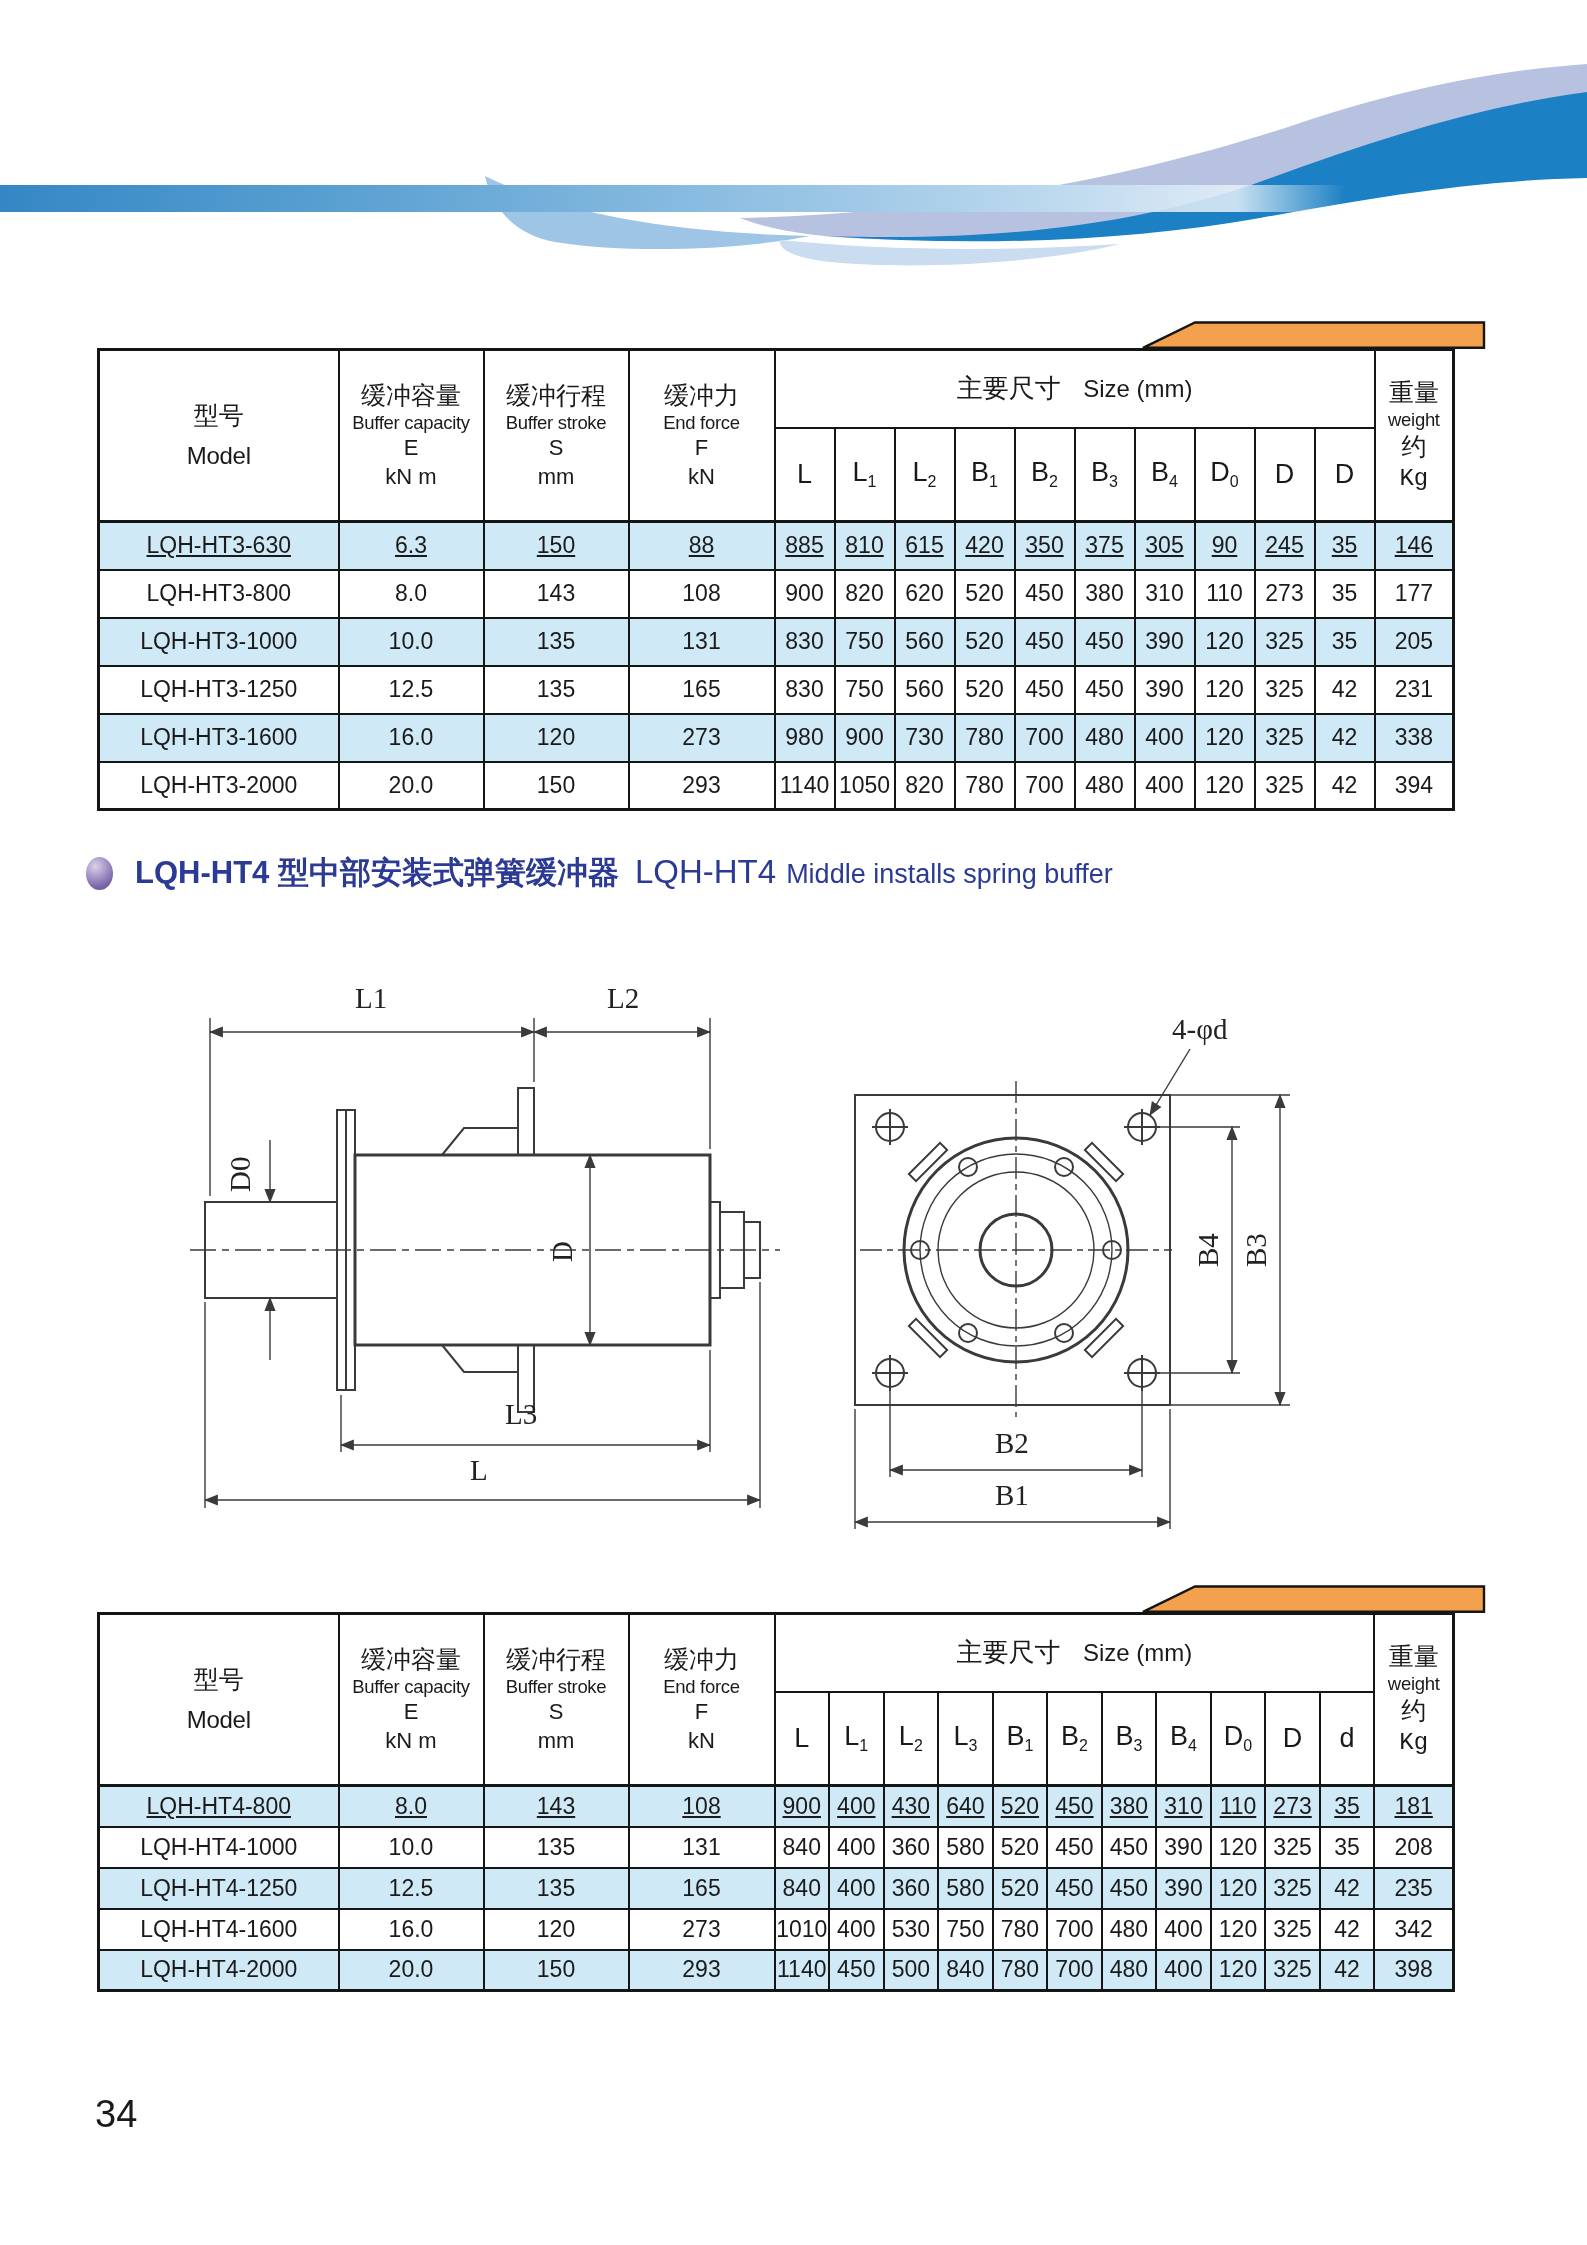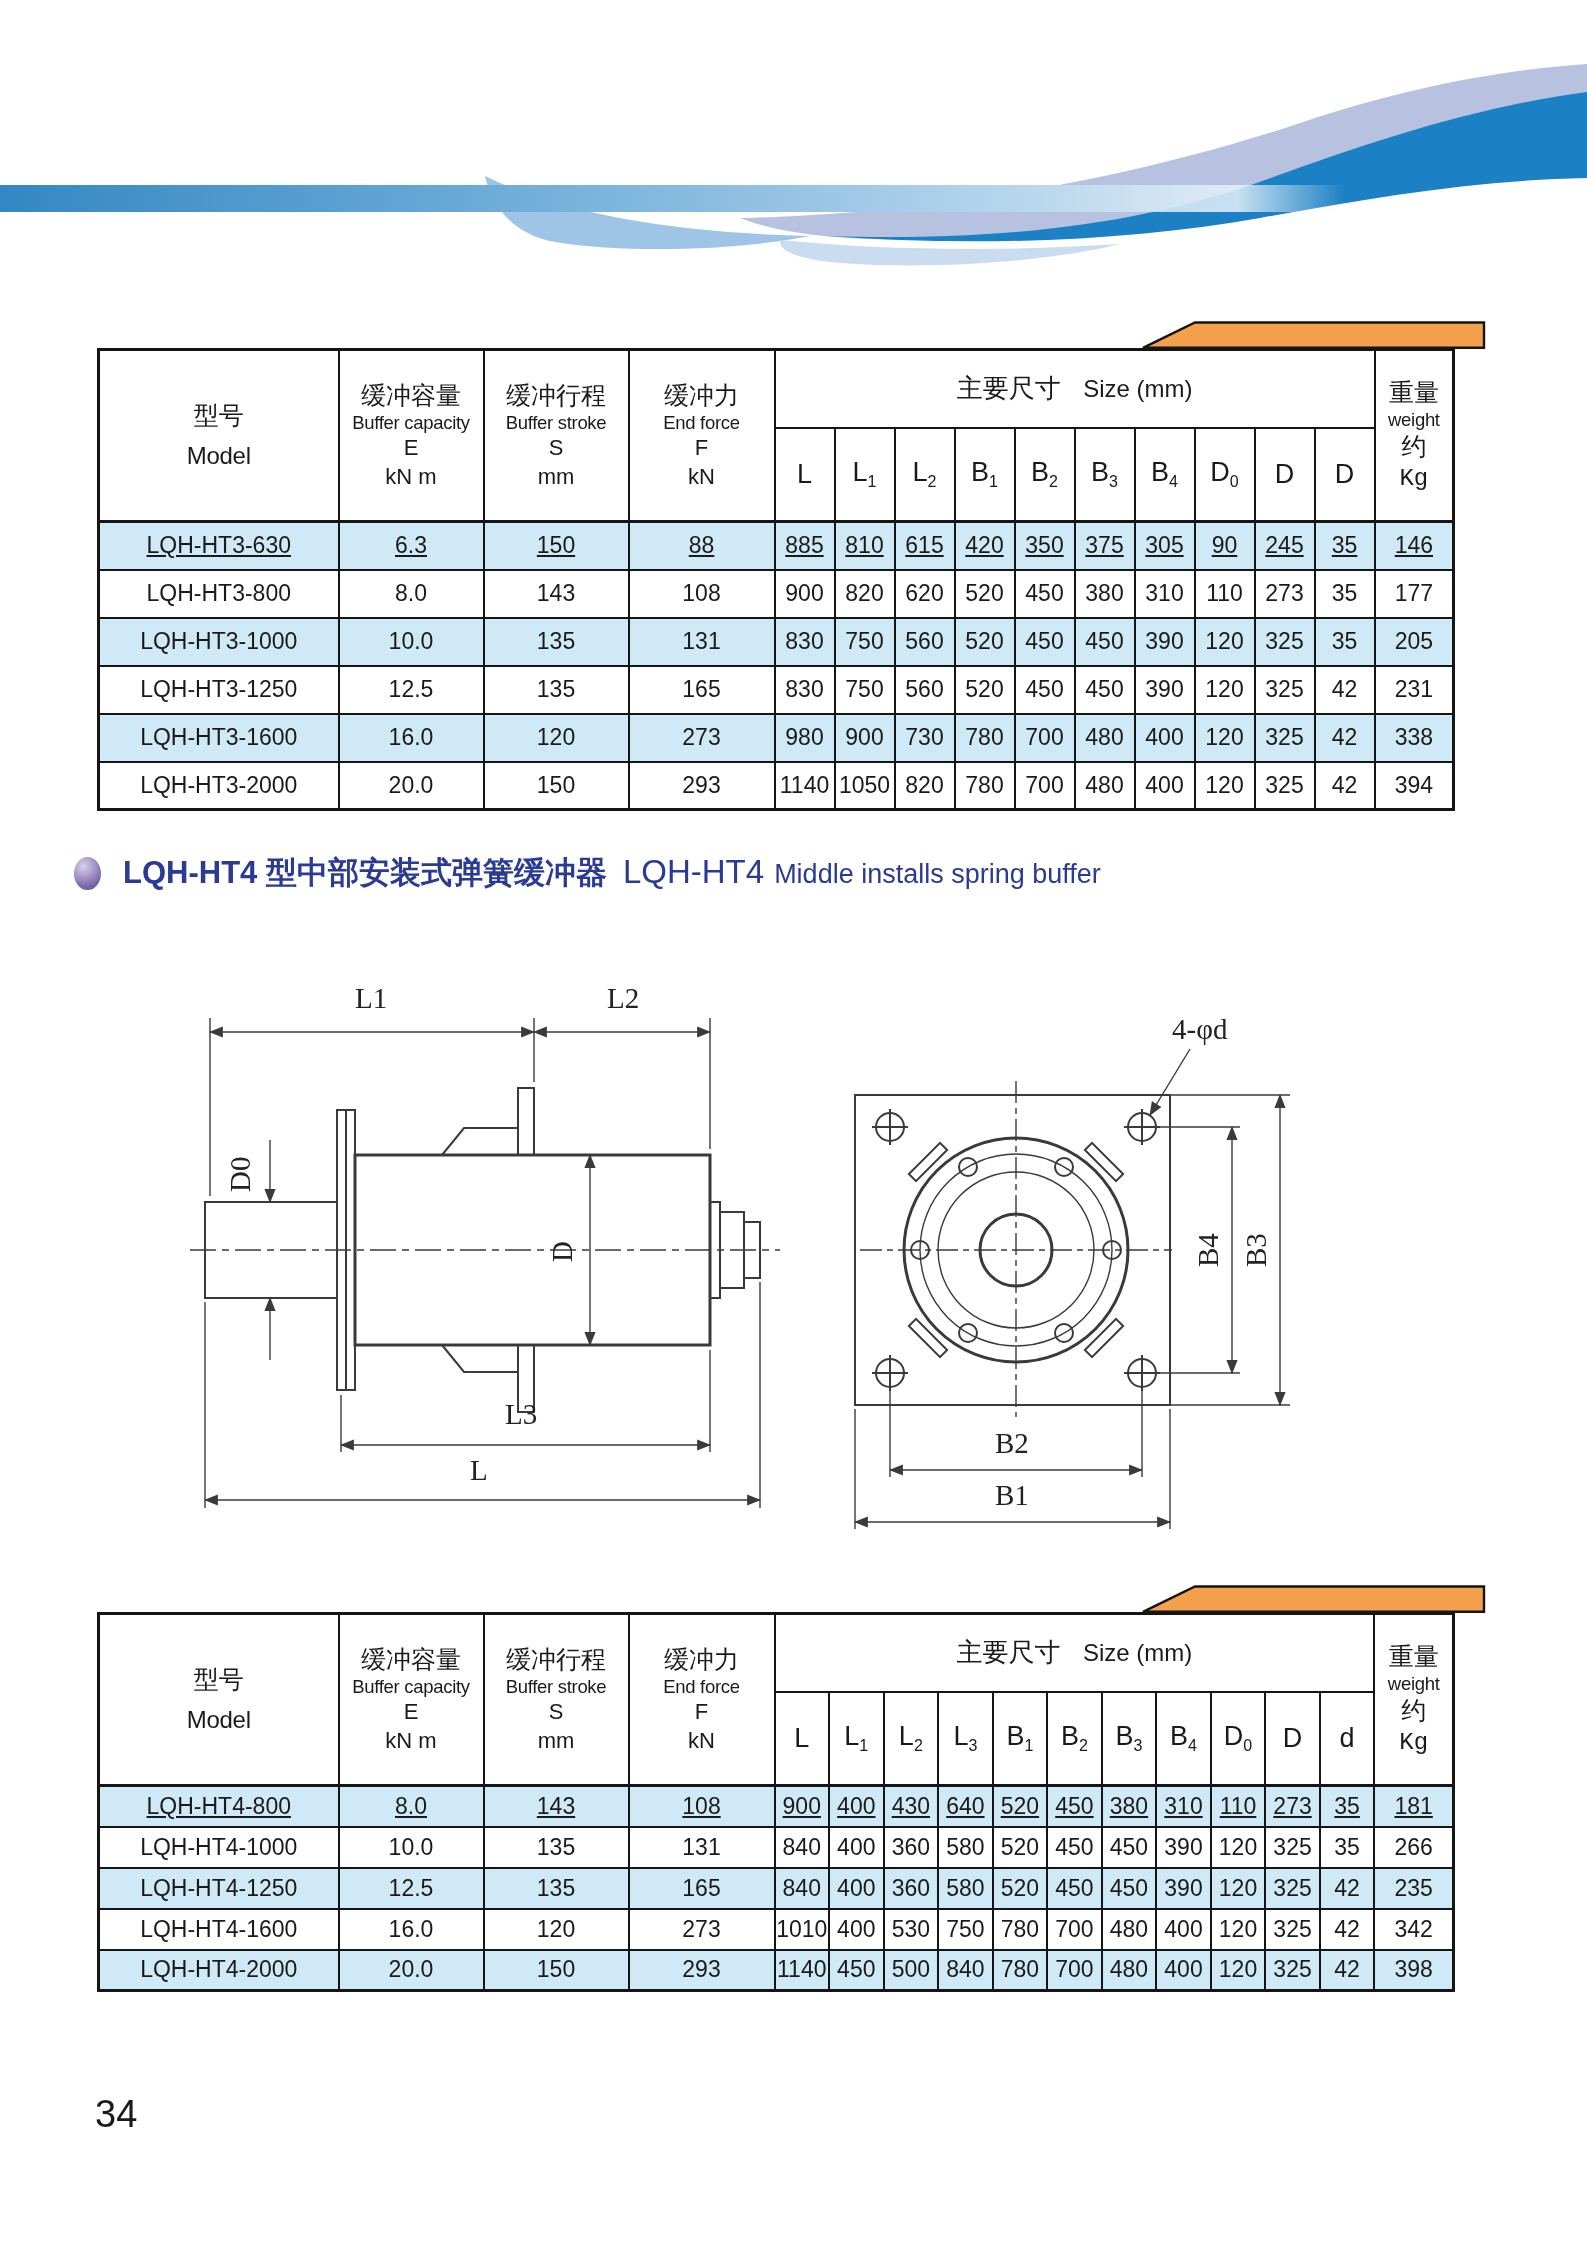--- a/index.html
+++ b/index.html
@@ -7,21 +7,21 @@
         font-family:"Liberation Sans","DejaVu Sans",sans-serif;color:#1a1a1a;}
 
   
   .swoosh-svg{position:absolute;left:440px;top:28px;width:1147px;height:245px;}
   .grad-bar{position:absolute;left:0;top:185px;width:1345px;height:27px;
     background:linear-gradient(90deg,#3487c4 0%,#5ea3d3 28%,#8fbfe2 55%,#bcd9ee 78%,rgba(230,241,249,.85) 92%,rgba(255,255,255,0) 100%);}
   .hdr-title{position:absolute;left:92px;top:126px;font-family:"Liberation Serif","DejaVu Serif",serif;
     font-weight:bold;font-size:44px;letter-spacing:1px;color:#000;white-space:nowrap;}
 
   
-  .section-head{position:absolute;left:74px;top:852px;display:flex;align-items:baseline;white-space:nowrap;}
+  .section-head{position:absolute;left:86px;top:852px;display:flex;align-items:baseline;white-space:nowrap;}
   .bullet{display:inline-block;width:27px;height:33px;border-radius:50%;margin-right:22px;align-self:center;
     background:radial-gradient(circle at 35% 28%,#d8d2e8 0%,#a493c6 40%,#7a67a8 70%,#5c4b90 100%);}
   .sec-zh{font-size:31px;font-weight:bold;color:#2b3a94;margin-right:16px;}
   .sec-model{font-size:33px;color:#2b3a94;margin-right:10px;}
   .sec-en{font-size:27px;color:#2b3a94;text-align:center;}
 
   
   .drawing{position:absolute;}
   .dwg{stroke:#3a3a3a;fill:none;stroke-width:2;}
   .dwg-thick{stroke:#3a3a3a;fill:none;stroke-width:3;}
@@ -468,21 +468,21 @@
             <td>400</td>
             <td>360</td>
             <td>580</td>
             <td>520</td>
             <td>450</td>
             <td>450</td>
             <td>390</td>
             <td>120</td>
             <td>325</td>
             <td>35</td>
-            <td>266</td>
+            <td>208</td>
           </tr>
           <tr class="stripe">
             <td>LQH-HT4-1250</td>
             <td>12.5</td>
             <td>135</td>
             <td>165</td>
             <td>840</td>
             <td>400</td>
             <td>360</td>
             <td>580</td>

